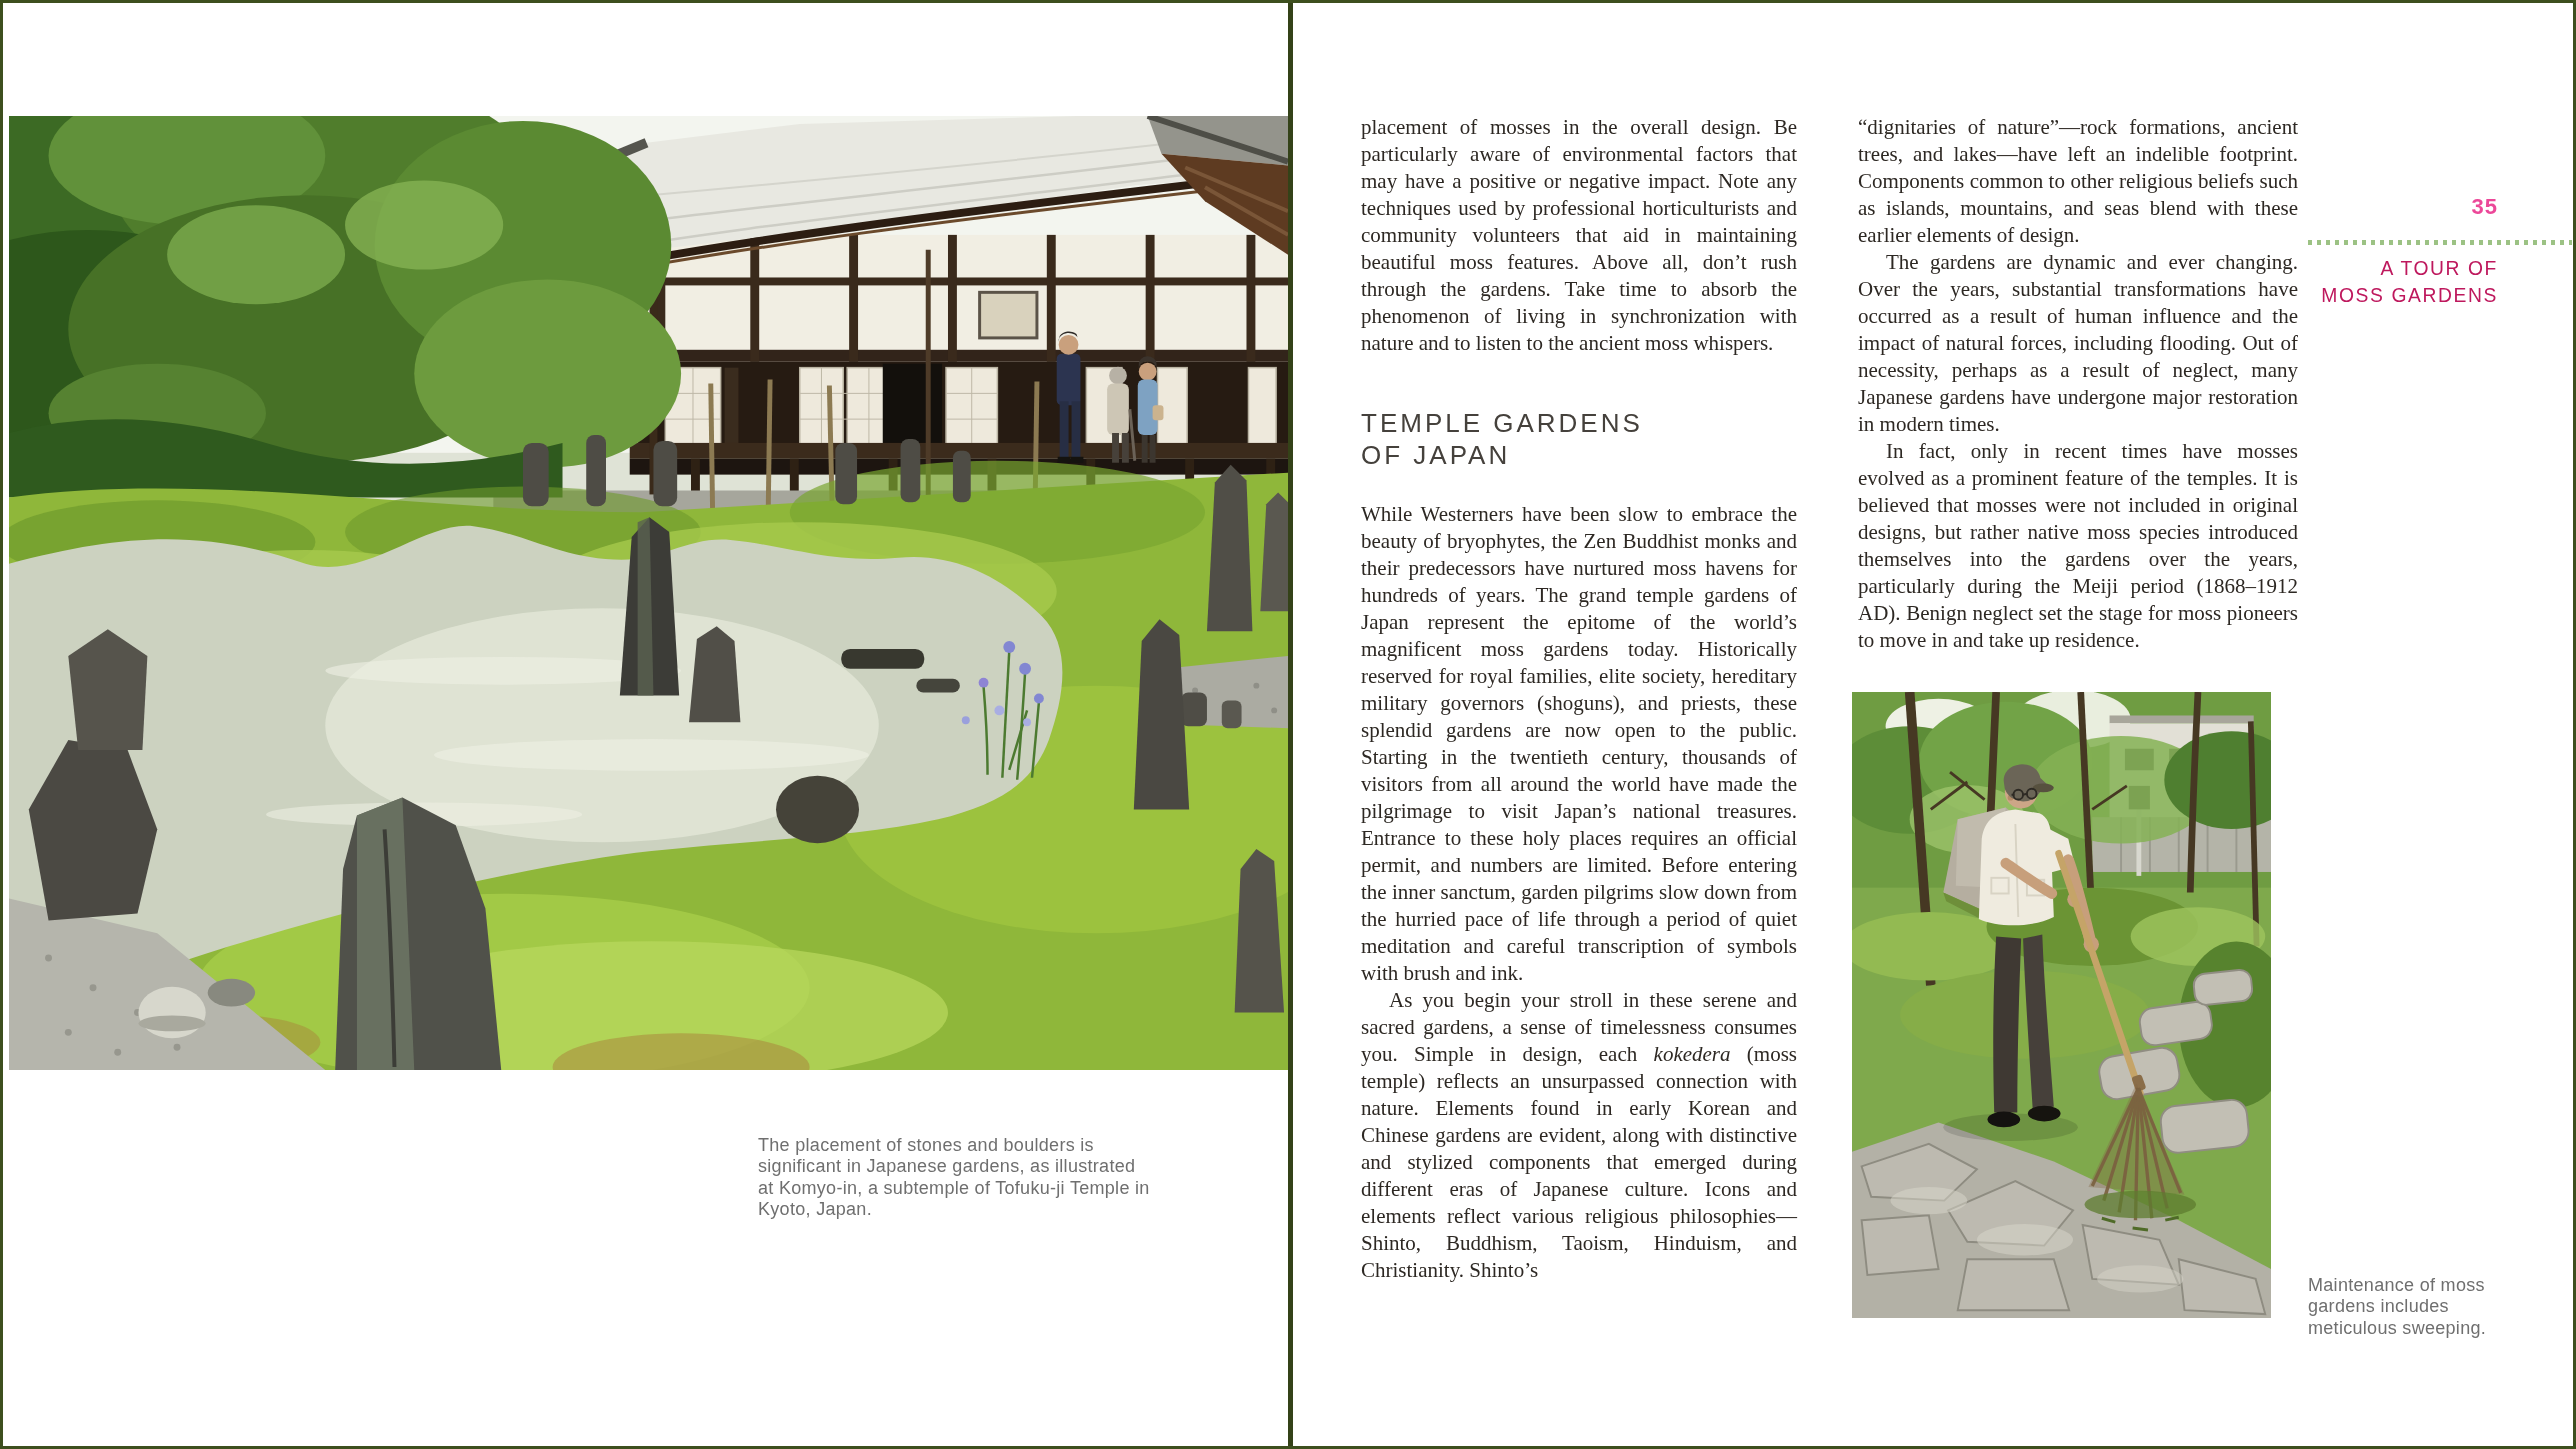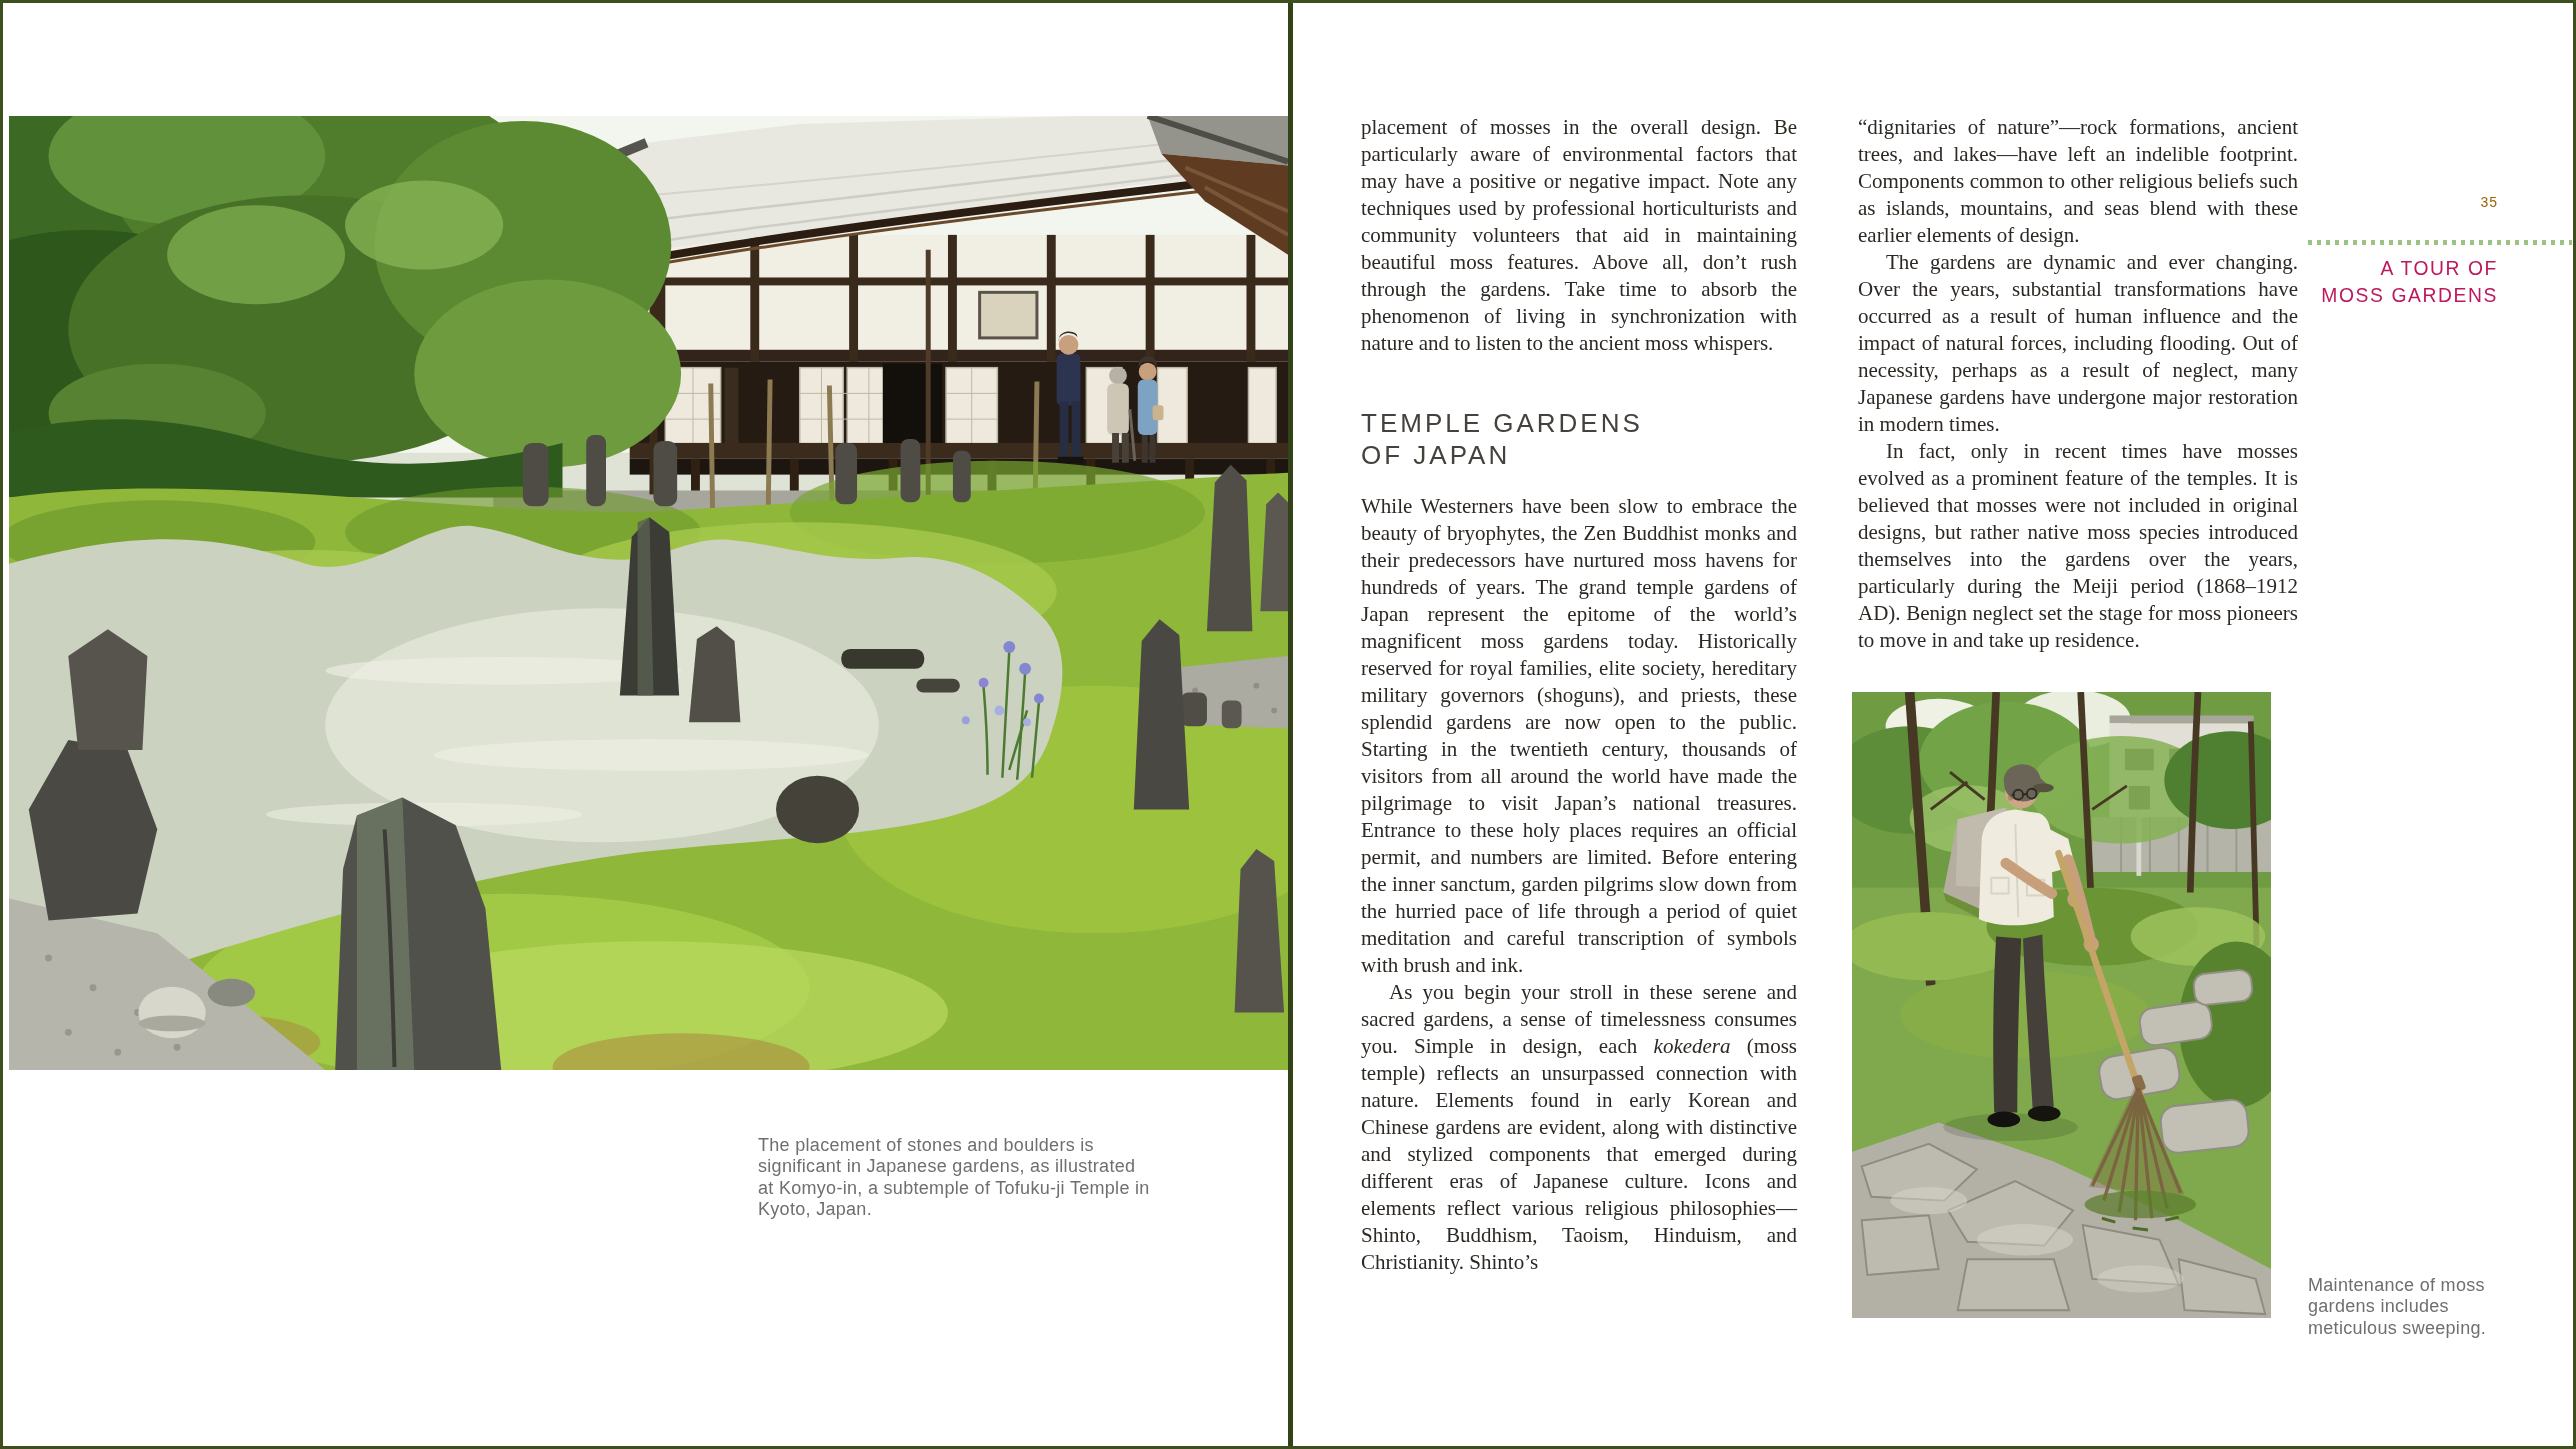--- a/index.html
+++ b/index.html
@@ -40,32 +40,32 @@
   .col em{font-style:italic;font-family:Liberation Serif, serif;}
   .col-1{left:1358px;width:436px;}
   .col-2{left:1855px;width:440px;}
   .section-heading{
     font-family:"Liberation Sans", sans-serif;
     font-weight:400;
     font-size:26px;line-height:32px;
     letter-spacing:3px;
     color:#45413c;
     white-space:pre-line;
-    margin:50px 0 22px 0;
+    margin:50px 0 30px 0;
     text-align:left;
   }
   .margin-block{
     position:absolute;left:2277px;width:218px;
     font-family:"Liberation Sans", sans-serif;
     text-align:right;
   }
   .page-number{
     top:191px;
-    font-size:14px;font-weight:400;letter-spacing:1px;
-    color:#a16207;
+    font-size:22px;font-weight:700;letter-spacing:1px;
+    color:#ec4899;
   }
   .dotted-rule{
     position:absolute;left:2305px;top:237px;width:264px;height:5px;
     background-image:repeating-linear-gradient(90deg,#9cc284 0 4px,transparent 4px 9px);
   }
   .sidebar-title{
     top:252px;
     font-size:19.3px;line-height:27px;
     letter-spacing:1.6px;
     color:#be185d;

